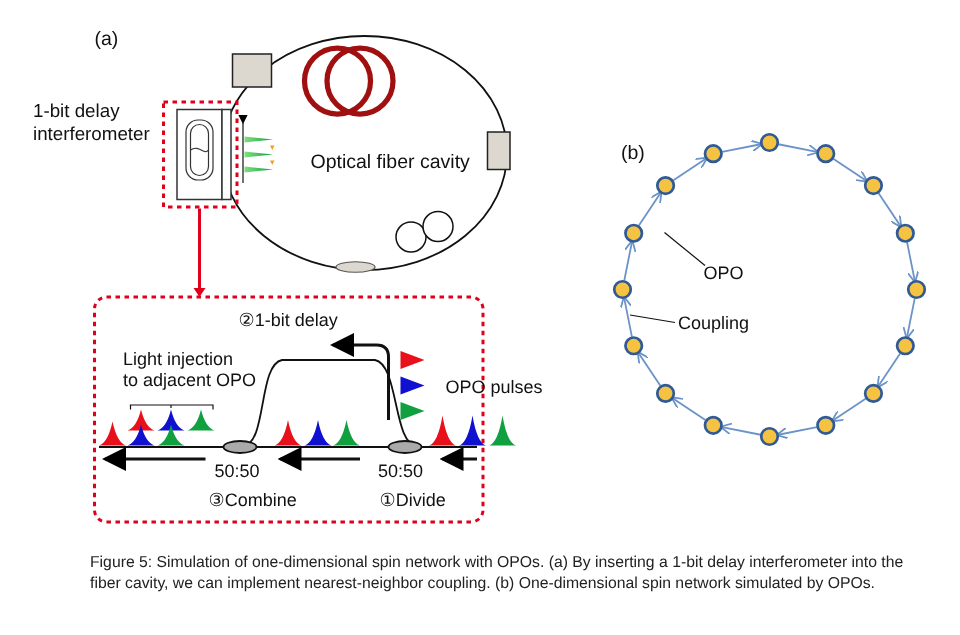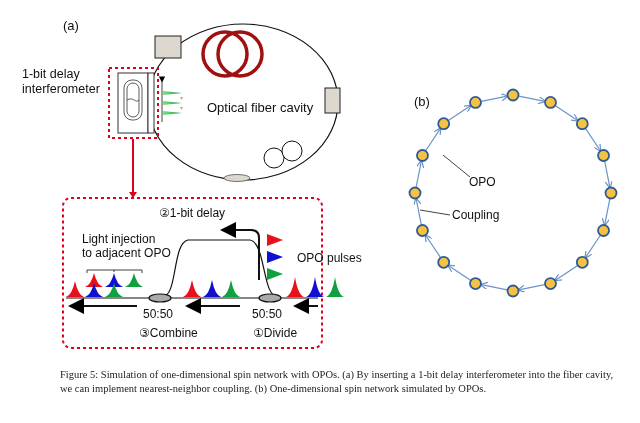--- a/index.html
+++ b/index.html
@@ -1,19 +1,19 @@
 <!DOCTYPE html>
 <html><head>
 <meta charset="utf-8">
 <style>
   html,body{margin:0;padding:0;background:#fff;}
   body{width:640px;height:423px;position:relative;overflow:hidden;font-family:"Liberation Sans","DejaVu Sans",sans-serif;}
   svg{position:absolute;left:0;top:0;}
   .lbl{font-family:"Liberation Sans","DejaVu Sans",sans-serif;fill:#111;}
-  .caption{position:absolute;left:60px;top:368px;width:560px;font-size:10.5px;line-height:14px;color:#222;font-family:Liberation Serif, serif;}
+  .caption{position:absolute;left:60px;top:368px;width:560px;font-size:10.5px;line-height:14px;color:#222;font-family:Liberation Sans, sans-serif;}
 </style>
 </head>
 <body>
 
 <svg width="640" height="423" viewBox="0 0 640 423">
   <defs>
     <marker id="arrK" markerWidth="8" markerHeight="8" refX="7" refY="4" orient="auto">
       <path d="M0,0 L8,4 L0,8 Z" fill="#000"></path>
     </marker>
     <marker id="arrB" markerWidth="6" markerHeight="6" refX="5" refY="3" orient="auto">

